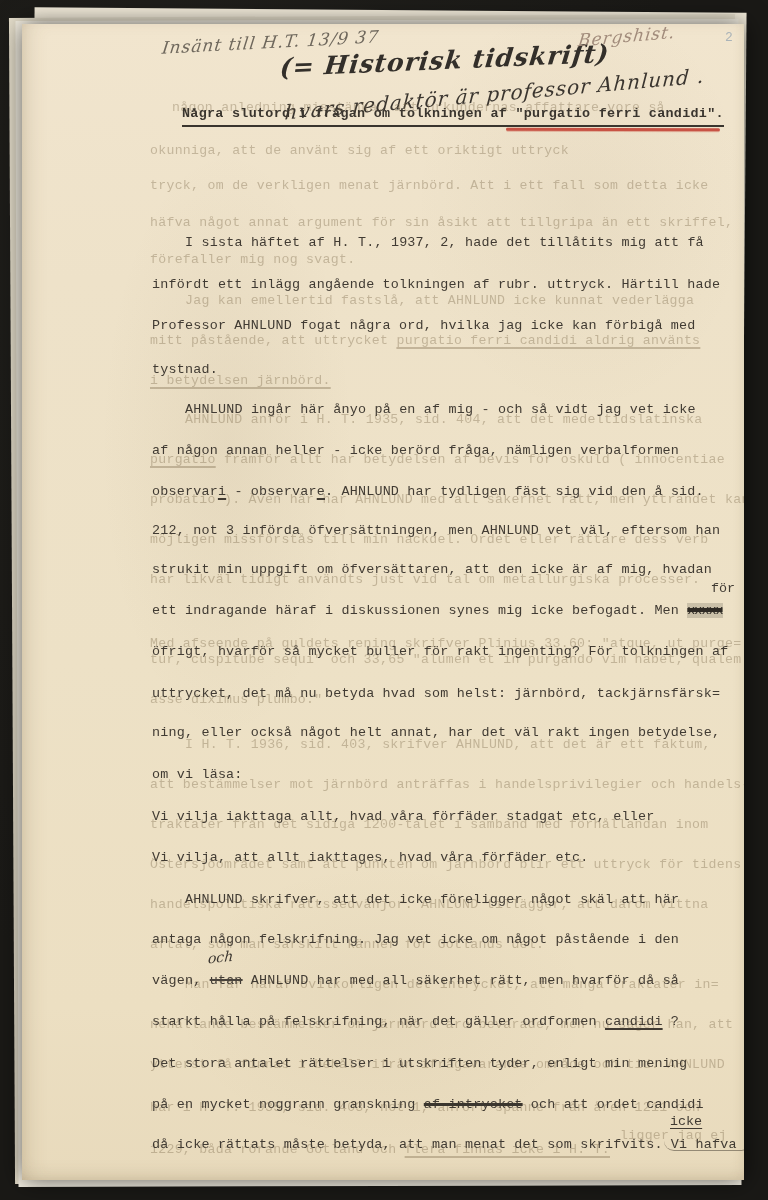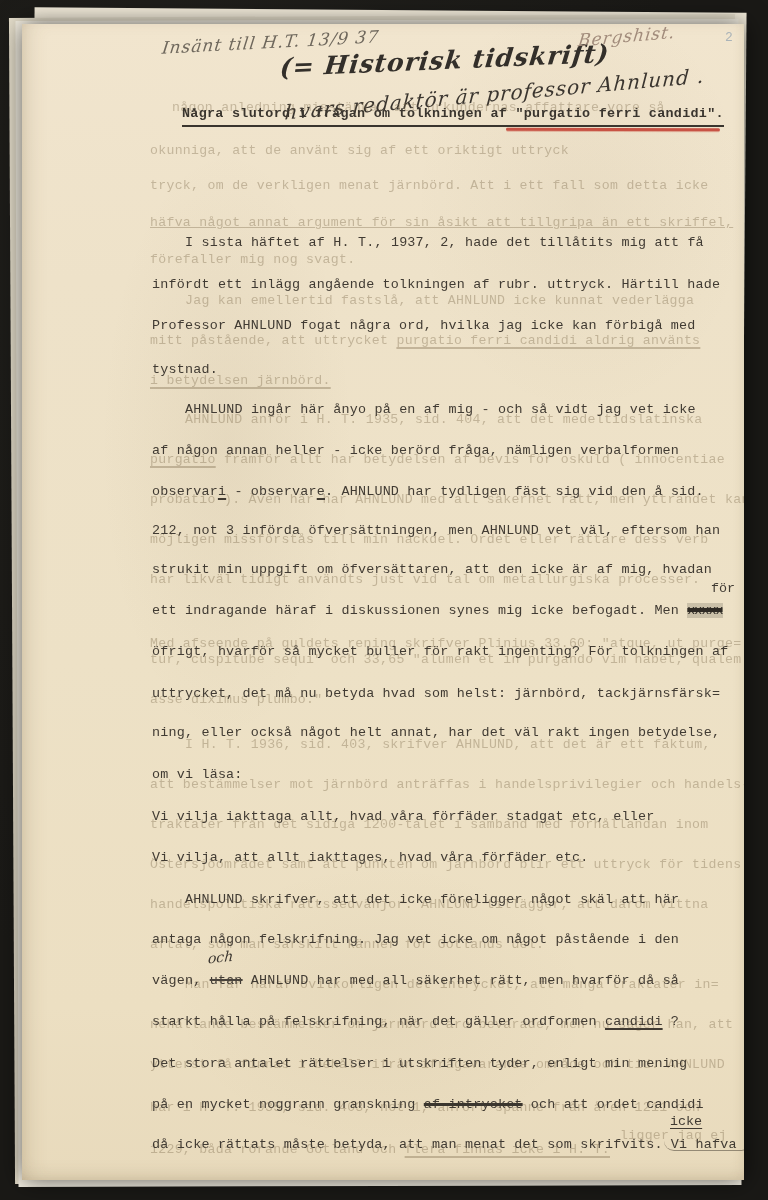--- a/index.html
+++ b/index.html
@@ -60,21 +60,21 @@
     <div class="hw hw-sent">Insänt till H.T. 13/9 37</div>
     <div class="hw hw-journal">(= Historisk tidskrift)</div>
     <div class="hw hw-editor">hvars redaktör är professor Ahnlund .</div>
     <div class="hw hw-corner">Bergshist.</div>
     <div class="page-num">2</div>
 
     <div id="bleed-layer">
         <div class="bline" style="left: 150px; top: 76px;"><span>någon anledning misstänka, att urkundernas affattare vore så</span></div>
         <div class="bline" style="left: 128px; top: 119px;"><span>okunniga, att de använt sig af ett oriktigt uttryck</span></div>
         <div class="bline" style="left: 128px; top: 154px;"><span>tryck, om de verkligen menat järnbörd. Att i ett fall som detta icke</span></div>
-        <div class="bline" style="left: 128px; top: 191px; text-decoration: underline;"><span>häfva något annat argument för sin åsikt att tillgripa än ett skriffel,</span></div>
+        <div class="bline" style="left: 128px; top: 191px;"><span>häfva något annat argument för sin åsikt att tillgripa än ett skriffel,</span></div>
         <div class="bline" style="left: 128px; top: 228px;"><span>förefaller mig nog svagt.</span></div>
         <div class="bline" style="left: 163px; top: 269px;"><span>Jag kan emellertid fastslå, att AHNLUND icke kunnat vederlägga</span></div>
         <div class="bline" style="left: 128px; top: 309px;"><span>mitt påstående, att uttrycket </span><span class="seg-u">purgatio ferri candidi aldrig använts</span></div>
         <div class="bline" style="left: 128px; top: 349px;"><span class="seg-u">i betydelsen järnbörd.</span></div>
         <div class="bline" style="left: 163px; top: 388px;"><span>AHNLUND anför i H. T. 1935, sid. 404, att det medeltidslatinska</span></div>
         <div class="bline" style="left: 128px; top: 428px;"><span class="seg-u">purgatio</span><span> framför allt har betydelsen af bevis för oskuld ( innocentiae</span></div>
         <div class="bline" style="left: 128px; top: 468px;"><span>probatio ). Även här har AHNLUND med all säkerhet rätt, men yttrandet kan</span></div>
         <div class="bline" style="left: 128px; top: 508px;"><span>möjligen missförstås till min nackdel. Ordet eller rättare dess verb</span></div>
         <div class="bline" style="left: 128px; top: 548px;"><span>har likväl tidigt användts just vid tal om metallurgiska processer.</span></div>
         <div class="bline" style="left: 128px; top: 612px;"><span>Med afseende på guldets rening skrifver Plinius 33.60: "atque, ut purge=</span></div>

